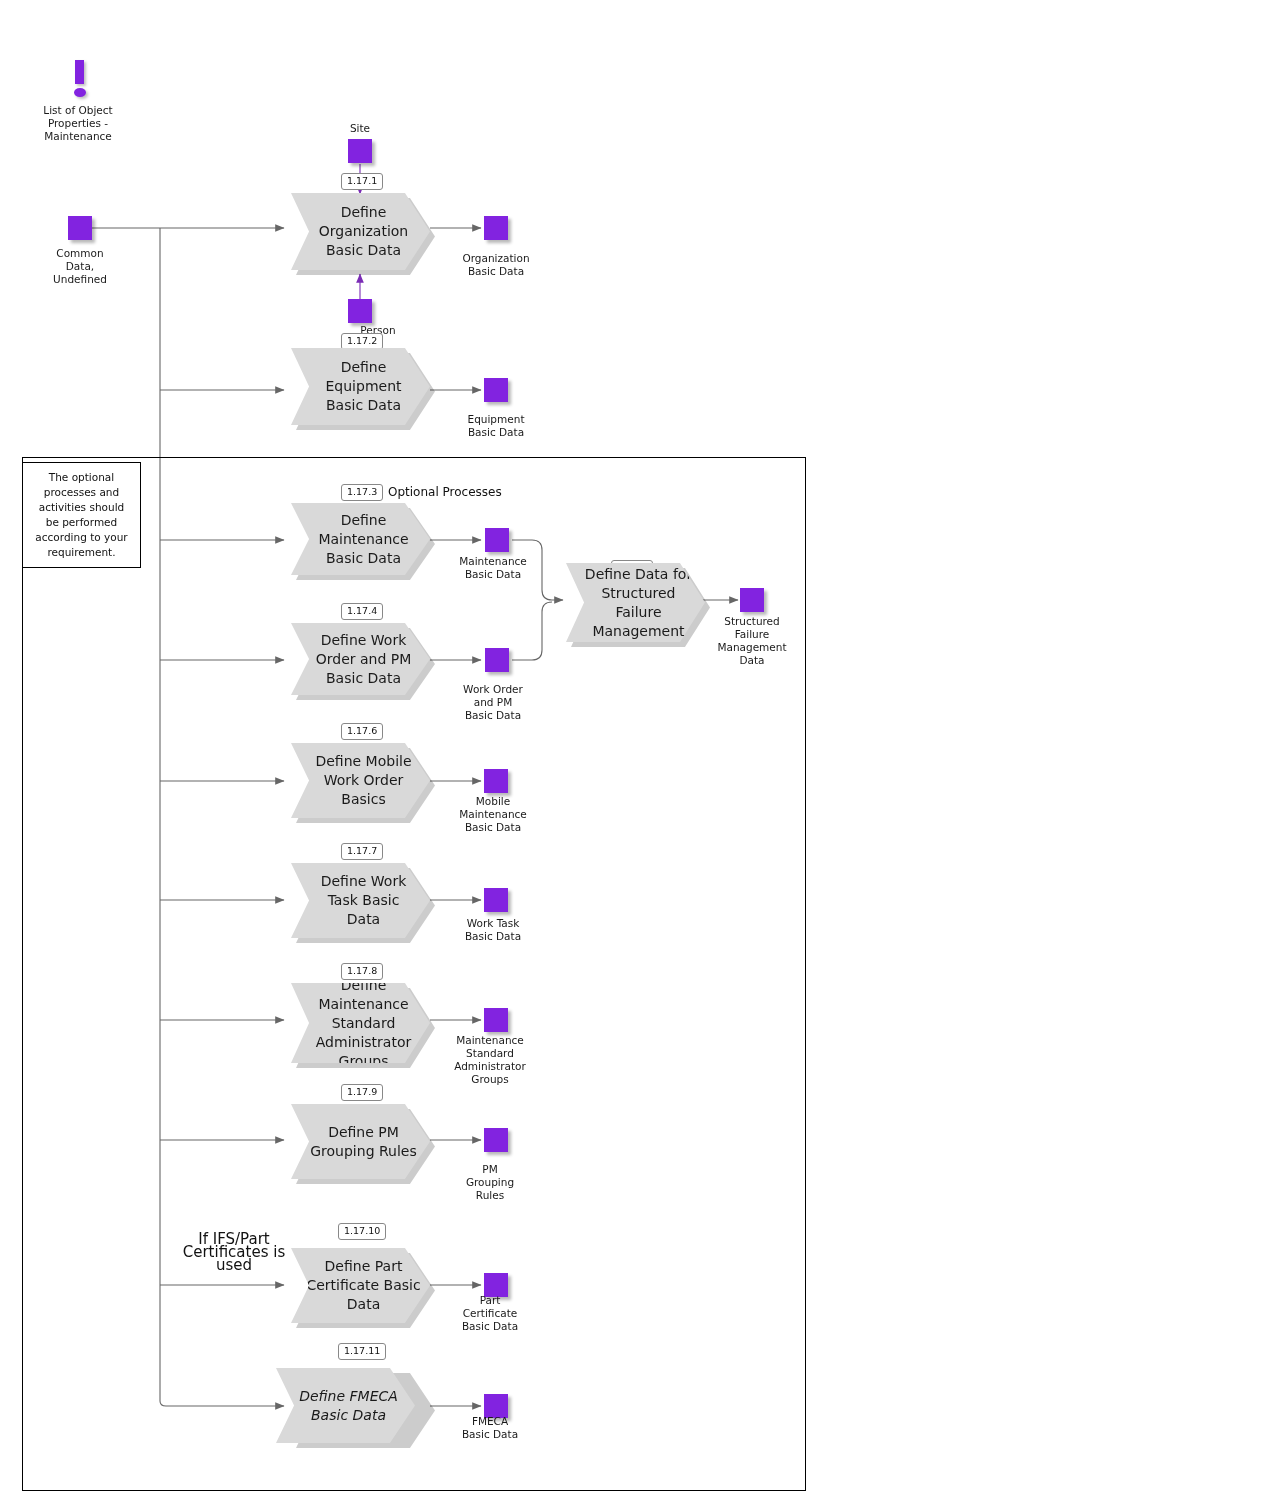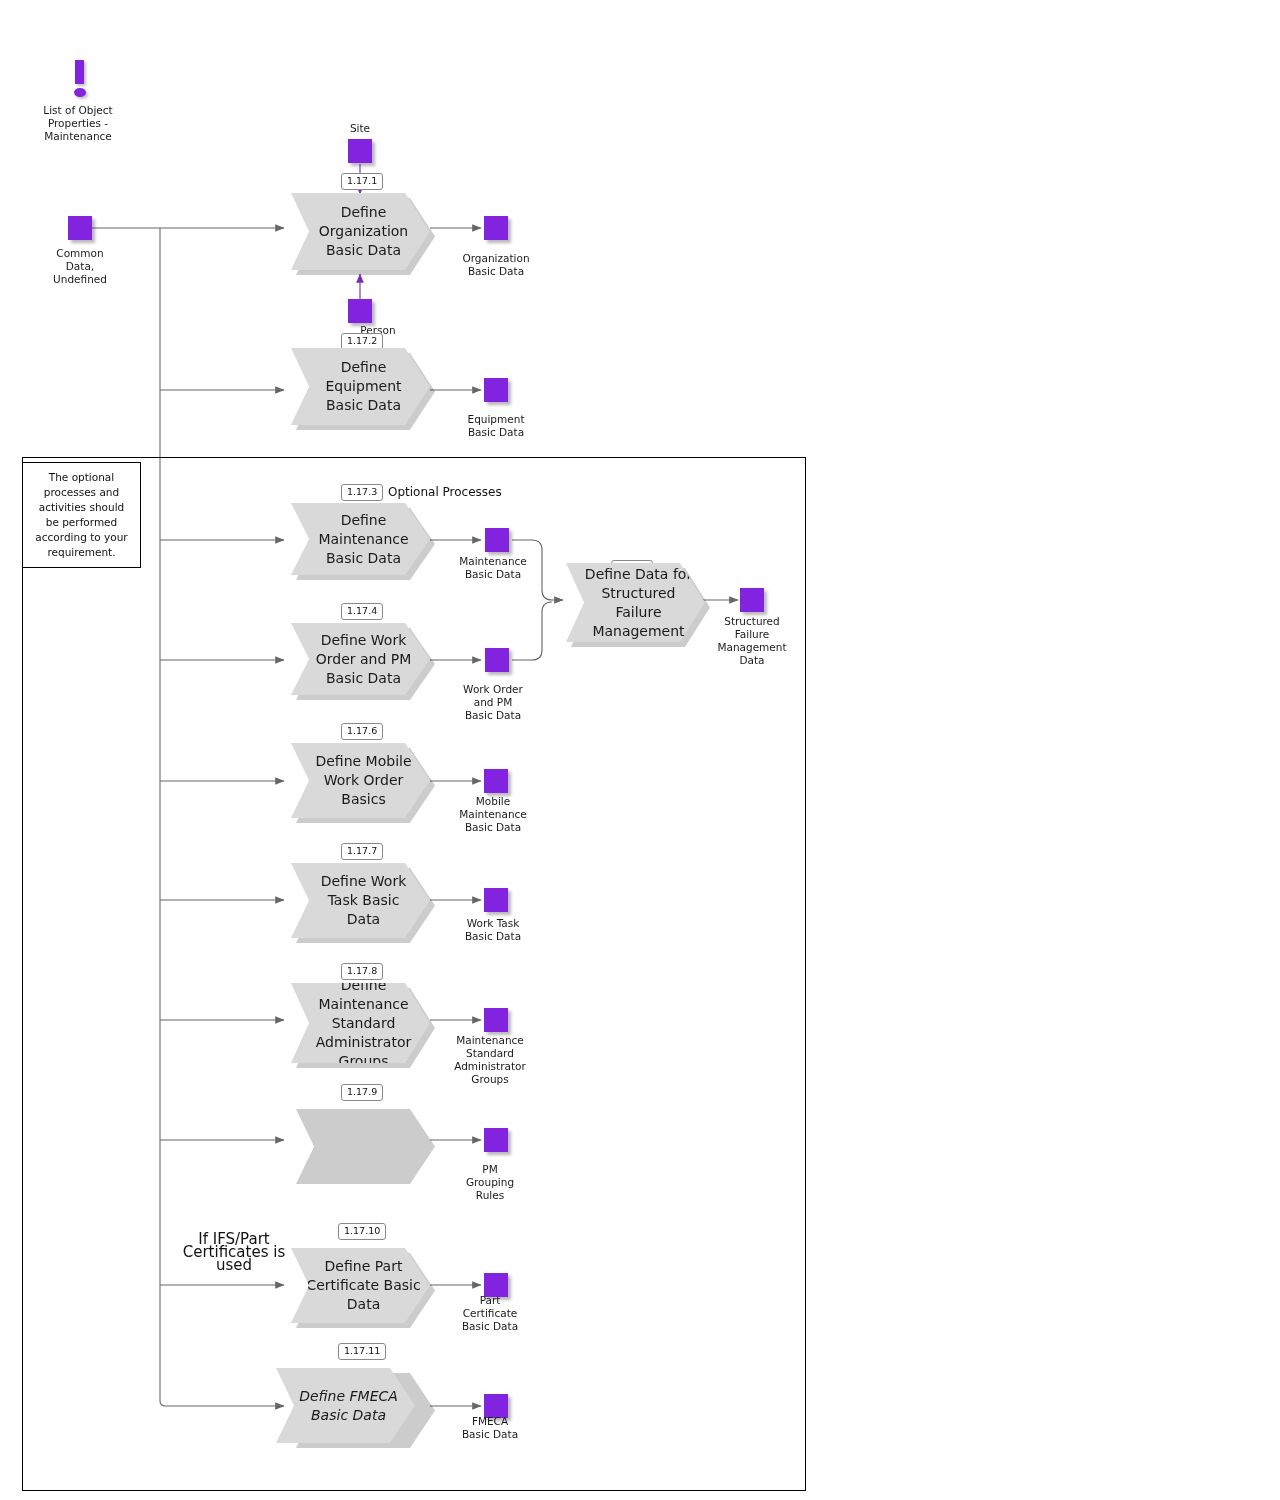--- a/index.html
+++ b/index.html
@@ -238,20 +238,24 @@
 Groups</span>
   </div>
   <div class="dsq" style="left:484px;top:1008px;"></div>
   <div class="dlabel" style="left:430px;top:1034px;width:120px;">Maintenance
 Standard
 Administrator
 Groups</div>
 
   <div class="badge" style="left:341px;top:1084px;">1.17.9</div>
   <div class="procshadow" style="left:296px;top:1109px;width:139px;height:75px;"></div>
+  <div class="proc" style="left:291px;top:1104px;width:139px;height:75px;">
+    <span class="ptxt">Define PM
+Grouping Rules</span>
+  </div>
   <div class="dsq" style="left:484px;top:1128px;"></div>
   <div class="dlabel" style="left:430px;top:1163px;width:120px;">PM
 Grouping
 Rules</div>
 
   <div class="cond" style="left:172px;top:1233px;width:124px;">If IFS/Part
 Certificates is
 used</div>
   <div class="badge" style="left:338px;top:1223px;">1.17.10</div>
   <div class="procshadow" style="left:296px;top:1253px;width:139px;height:75px;"></div>

